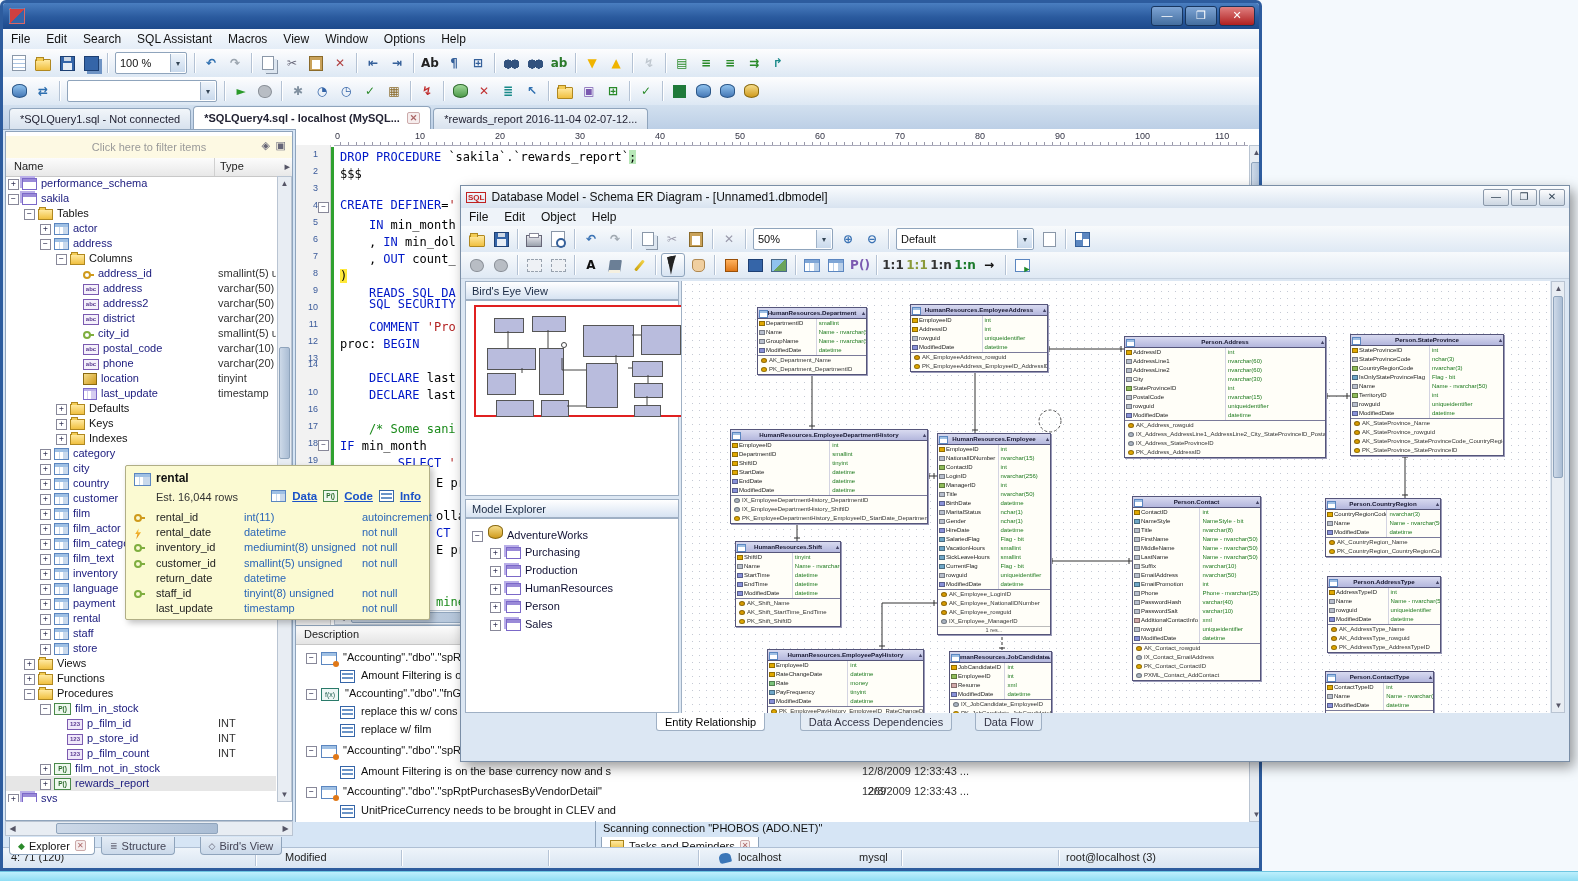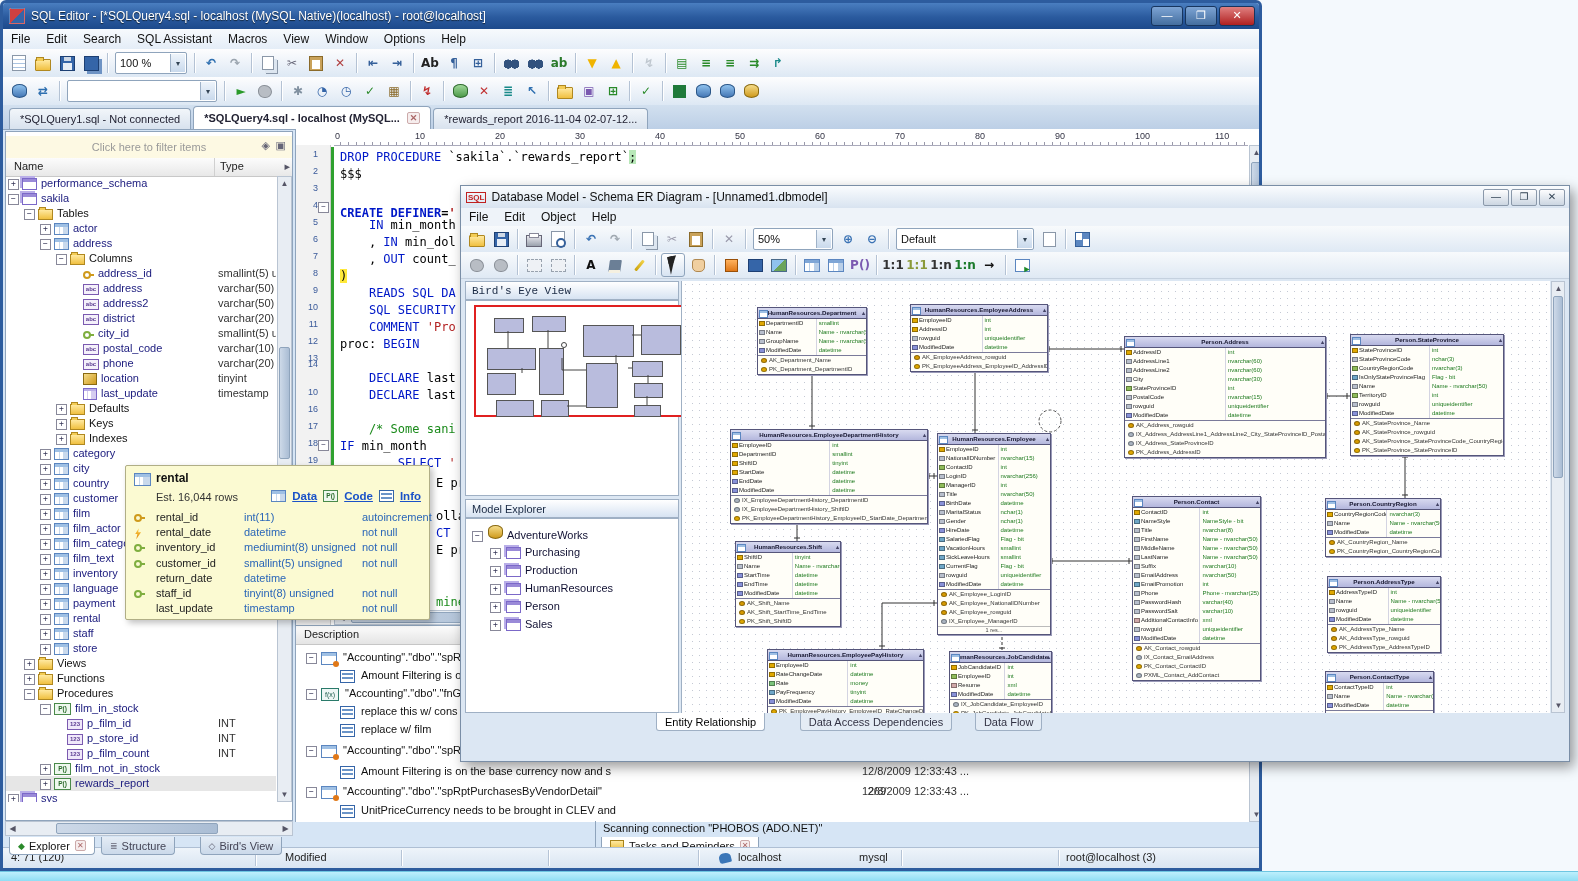--- a/index.html
+++ b/index.html
@@ -166,21 +166,20 @@
   #cyan{position:absolute;left:0;right:0;bottom:0;height:9px;background:linear-gradient(#bdeffc,#8fdef4);border-top:1px solid #6ec6e2;}
 </style>
 </head>
 <body>
 
 <div id="stage">
 
   <div id="main-win">
     <div class="titlebar">
       <span class="ic" style="width:14px;height:14px;background:linear-gradient(135deg,#d04040 50%,#3565a8 50%);border:1px solid #fff3;"></span>
-      <span class="ttl">SQL Editor - [*SQLQuery4.sql - localhost (MySQL Native)(localhost) - root@localhost]</span>
       <div class="winbtns">
         <div class="wbtn">—</div>
         <div class="wbtn">❐</div>
         <div class="wbtn close">✕</div>
       </div>
     </div>
     <div class="menubar" id="main-menu">
         <span>File</span>
         <span>Edit</span>
         <span>Search</span>
@@ -476,27 +475,27 @@
           <div class="ln" style="top: 276px;">17</div>
           <div class="ln" style="top: 293px;">18</div>
           <div class="fold" style="top: 295px;">−</div>
           <div class="ln" style="top: 310px;">19</div>
         </div>
       <div class="chgbar"></div>
       <div id="code">
           <div class="codeline" style="top: 20px;"><span class="sk">DROP PROCEDURE </span><span class="st">`sakila`.`rewards_report`</span><span class="st shg">;</span></div>
           <div class="codeline" style="top: 37px;"><span class="st">$$$</span></div>
           <div class="codeline" style="top: 54px;"></div>
-          <div class="codeline" style="top: 76px; font-weight: bold;"><span class="sk">CREATE DEFINER</span><span class="st">=</span><span class="ss">'</span></div>
+          <div class="codeline" style="top: 68px;"><span class="sk">CREATE DEFINER</span><span class="st">=</span><span class="ss">'</span></div>
           <div class="codeline" style="top: 88px;"><span class="st">    </span><span class="sk">IN </span><span class="st">min_month</span></div>
           <div class="codeline" style="top: 105px;"><span class="st">    , </span><span class="sk">IN </span><span class="st">min_dol</span></div>
           <div class="codeline" style="top: 122px;"><span class="st">    , </span><span class="sk">OUT </span><span class="st">count_</span></div>
           <div class="codeline" style="top: 139px;"><span class="st shy">)</span></div>
           <div class="codeline" style="top: 156px;"><span class="st">    </span><span class="sk">READS SQL DA</span></div>
-          <div class="codeline" style="top: 173px;"><span class="st">    </span><span class="sk">SQL SECURITY</span></div>
+          <div class="codeline" style="top: 167px;"><span class="st">    </span><span class="sk">SQL SECURITY</span></div>
           <div class="codeline" style="top: 190px;"><span class="st">    </span><span class="sk">COMMENT </span><span class="ss">'Pro</span></div>
           <div class="codeline" style="top: 207px;"><span class="st">proc: </span><span class="sk">BEGIN</span></div>
           <div class="codeline" style="top: 224px;"></div>
           <div class="codeline" style="top: 241px;"><span class="st">    </span><span class="sk">DECLARE </span><span class="st">last</span></div>
           <div class="codeline" style="top: 258px;"><span class="st">    </span><span class="sk">DECLARE </span><span class="st">last</span></div>
           <div class="codeline" style="top: 275px;"></div>
           <div class="codeline" style="top: 292px;"><span class="sc">    /* Some sani</span></div>
           <div class="codeline" style="top: 309px;"><span class="sk">IF </span><span class="st">min_month</span><span class="st">    </span></div>
           <div class="codeline" style="top: 326px;"><span class="st">        </span><span class="sk">SELECT </span><span class="ss">'</span></div>
           <div class="codeline" style="top: 346px; left: 140px;"><span class="st">E pr</span></div>
@@ -779,21 +778,21 @@
         </div>
         <div class="tbtn">
           <span class="glyph" style="color: rgb(17, 17, 17); font-weight: bold; font-size: 12px;">→</span>
         </div>
         <div class="tsep"></div>
         <div class="tbtn">
           <span class="ic ic-go-green"></span>
         </div>
       </div>
 
-    <div class="er-side-head" style="top:95px;font-family:Liberation Mono, monospace;">
+    <div class="er-side-head" style="top:95px;">
       <span>Bird's Eye View</span>
     </div>
     <div class="er-side-body" style="top:114px;height:196px;">
       <div id="minimap">
           <div class="mmbox" style="left: 18px; top: 11px; width: 28px; height: 13px;"></div>
           <div class="mmbox" style="left: 56px; top: 9px; width: 32px; height: 14px;"></div>
           <div class="mmbox" style="left: 107px; top: 18px; width: 49px; height: 30px;"></div>
           <div class="mmbox" style="left: 165px; top: 18px; width: 38px; height: 28px;"></div>
           <div class="mmbox" style="left: 11px; top: 41px; width: 47px; height: 20px;"></div>
           <div class="mmbox" style="left: 63px; top: 41px; width: 23px; height: 45px;"></div>

